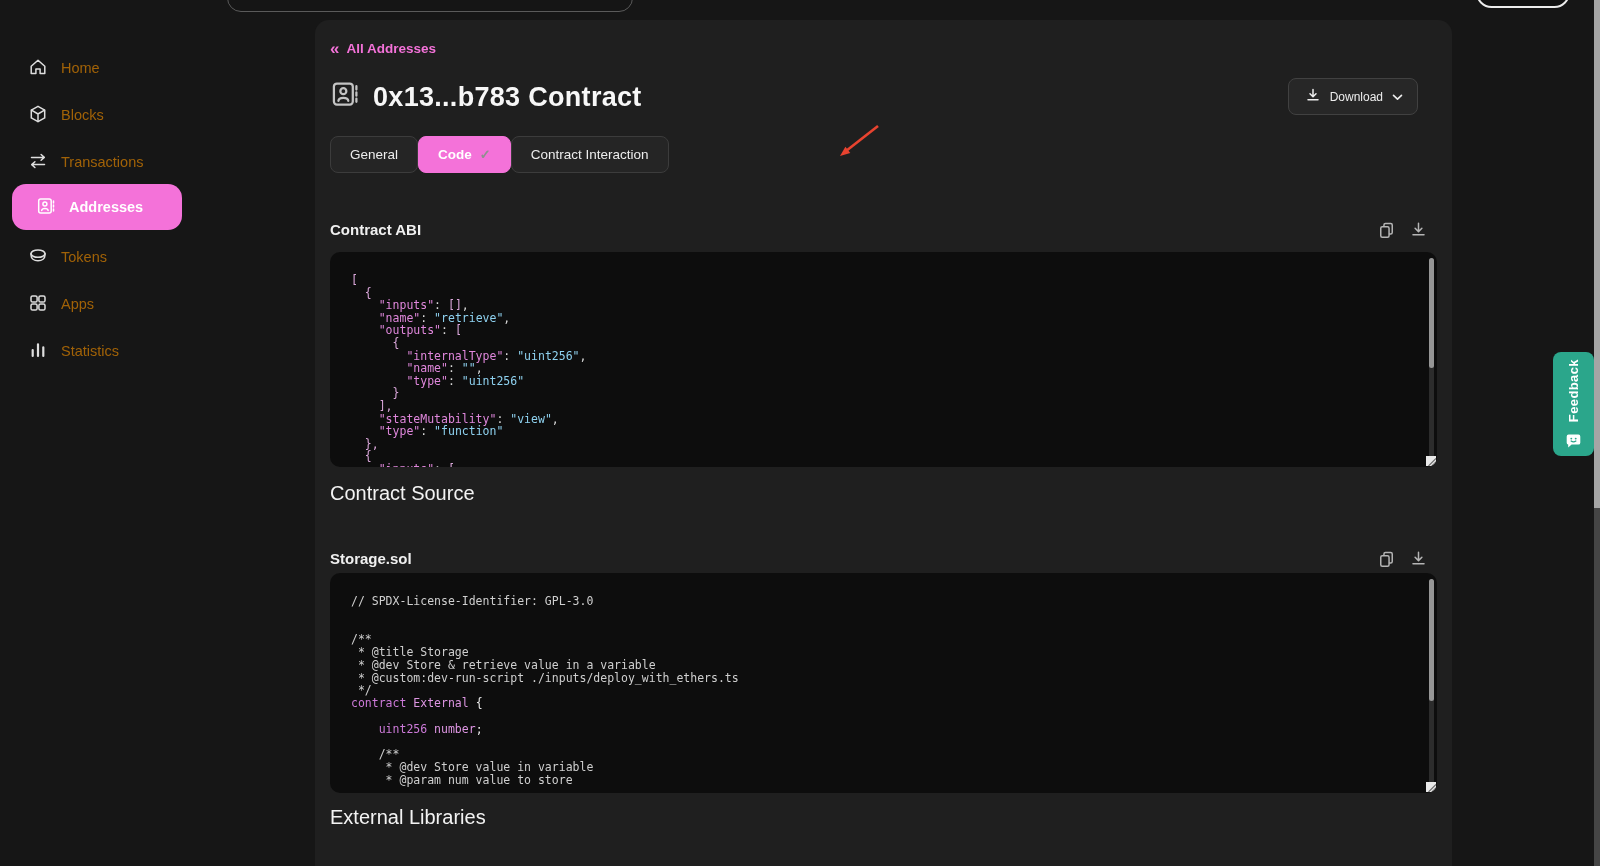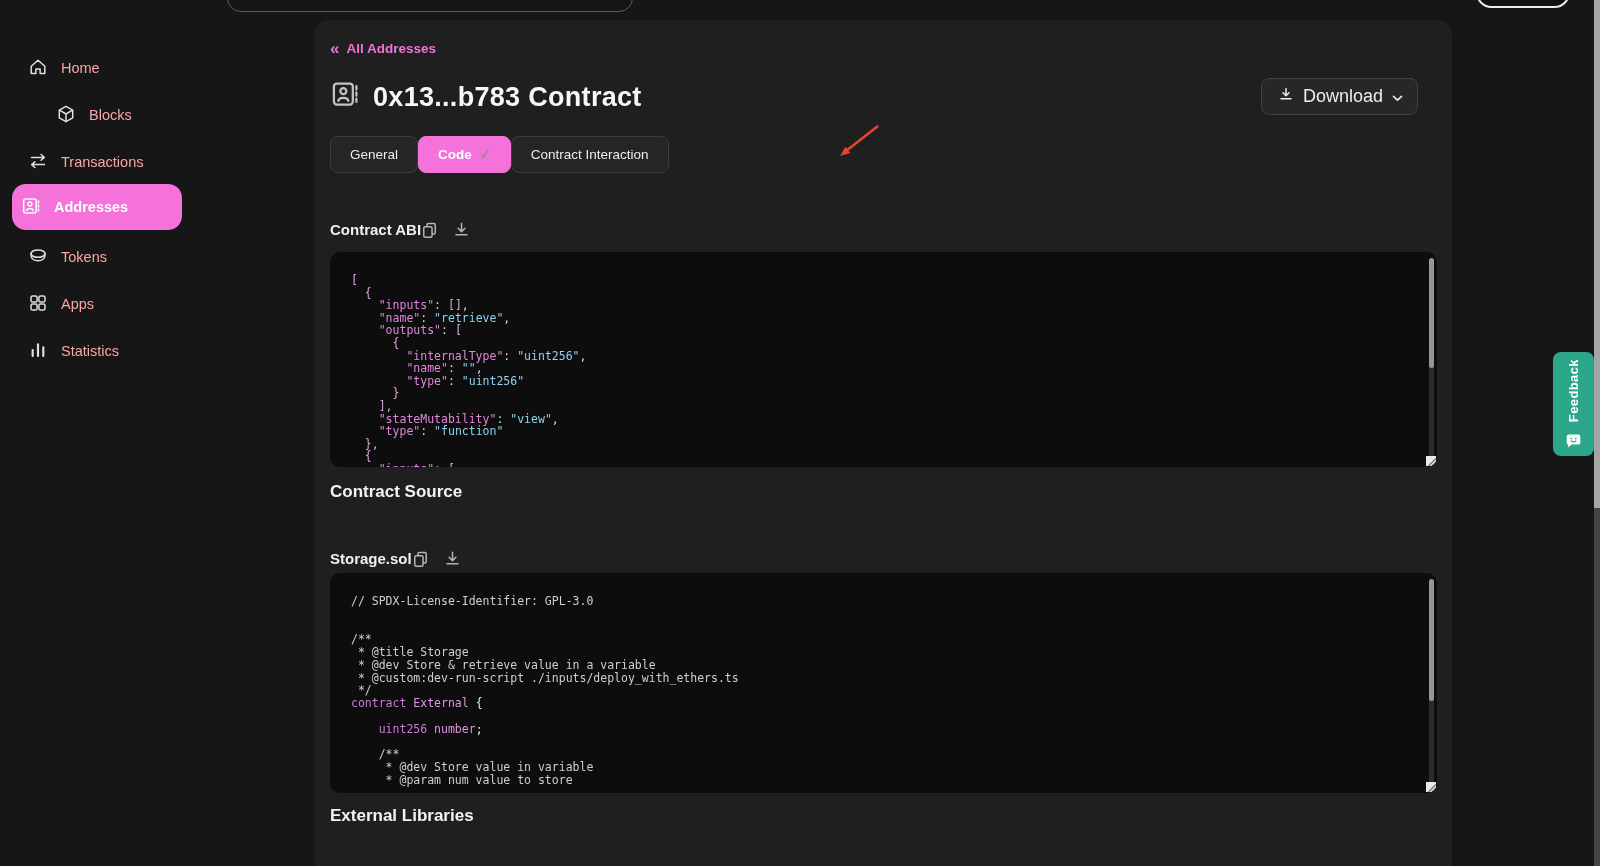--- a/index.html
+++ b/index.html
@@ -14,51 +14,51 @@
   .search-remnant { position:absolute; left:227px; top:-31px; width:406px; height:43px;
     border:1.5px solid #5a5a5a; border-radius:14px; background:#151515; }
   .topbtn-remnant { position:absolute; left:1476px; top:-23px; width:94px; height:31px;
     border:2px solid #ededed; border-radius:16px; background:#121212; }
   
   .page-scrollbar { position:absolute; right:0; top:0; width:6px; height:866px; background:#454545; }
   .page-scrollbar .thumb { position:absolute; top:0; left:0; width:6px; height:508px; background:#a5a5a5; }
   
   .sidebar { position:absolute; left:0; top:0; width:210px; height:866px; }
   .side-item { position:absolute; left:0; display:flex; align-items:center; gap:13px;
-    padding-left:28px; height:28px; cursor:pointer; color:#fca5a5; font-size:14.5px; font-weight:500; }
+    padding-left:28px; height:28px; cursor:pointer; color:#a16207; font-size:14.5px; font-weight:500; }
   .side-item svg { flex:0 0 auto; color:#dedede; }
-  .side-item.active { left:12px; padding-left:9px; width:170px; height:46px; border-radius:14px;
+  .side-item.active { left:12px; padding-left:24px; width:170px; height:46px; border-radius:14px;
     background:var(--accent); color:#ffffff; font-weight:700; }
   .side-item.active svg { color:#ffffff; }
   
   .panel { position:absolute; left:315px; top:20px; width:1137px; height:846px;
     background:#1f1f1f; border-radius:14px 14px 0 0; }
   .breadcrumb { position:absolute; left:15px; top:21px; display:flex; align-items:center; gap:7px;
     color:var(--accent); font-size:13.5px; font-weight:700; cursor:pointer; }
   .breadcrumb .laquo { font-size:17px; line-height:13px; font-weight:700; }
   .title-row { position:absolute; left:15px; top:59px; display:flex; align-items:flex-end; gap:13px; }
   .title-row svg { color:#c4c4c4; }
   .page-title { font-size:27px; font-weight:600; color:#f7f7f7; letter-spacing:.3px; }
   .download-btn { position:absolute; right:34px; top:58px; height:37px; padding:0 14px 0 16px;
     display:flex; align-items:center; gap:9px; background:#272727; border:1px solid #414141;
-    border-radius:8px; color:#ededed; font-size:18px; font-weight:500; cursor:pointer; }
+    border-radius:8px; color:#ededed; font-size:12px; font-weight:500; cursor:pointer; }
   .tabs { position:absolute; left:15px; top:116px; display:flex; }
   .tab { height:37px; padding:0 19px; display:flex; align-items:center; gap:8px;
     background:#252525; border:1px solid #3c3c3c; border-radius:8px;
     font-size:13.5px; font-weight:500; color:#ededed; cursor:pointer; }
   .tab.active { background:var(--accent); border-color:var(--accent); color:#fff; font-weight:600; }
   .tab .check { color:#8f8f8f; font-weight:700; font-size:13px; }
   .annotation-arrow { position:absolute; left:500px; top:88px; pointer-events:none; }
   
   .sec-header { position:absolute; left:15px; right:25px; height:26px;
-    display:flex; align-items:center; }
+    display:flex; align-items:center; justify-content:space-between; }
   .sec-header .t { font-size:15px; font-weight:600; color:#f0f0f0; }
   .sec-icons { display:flex; align-items:center; gap:15px; color:#b5b5b5; }
   .sec-icons svg { cursor:pointer; }
-  .big-heading { position:absolute; left:15px; font-size:17px; font-weight:700; color:#f3f3f3; }
+  .big-heading { position:absolute; left:15px; font-size:20px; font-weight:400; color:#f3f3f3; }
   
   .codeblock { position:absolute; left:15px; width:1107px; background:#0d0d0d; border-radius:10px;
     overflow:hidden; font-family:"DejaVu Sans Mono", monospace; font-size:11.5px; }
   .codeblock .inner { position:absolute; inset:0; padding:22px 21px; }
   .cl { height:12.6px; line-height:12.6px; white-space:pre; }
   #source-code .cl { height:12.75px; line-height:12.75px; }
   .tok-b { color:#d9a6d9; }      
   .tok-k { color:#e087dc; }      
   .tok-v { color:#8fd2f0; }      
   .tok-p { color:#d8d8d8; }      
@@ -86,21 +86,21 @@
   <div class="thumb"></div>
 </div>
 
 <nav class="sidebar" id="sidebar">
     <div class="side-item" style="top: 54px;">
       <span><svg width="20" height="20" viewBox="0 0 20 20" fill="none" stroke="currentColor" stroke-width="1.5" stroke-linecap="round" stroke-linejoin="round">
           <path d="M3.2 9.3 10 3.2 16.8 9.3 V16.6 H12.1 V11.9 H7.9 V16.6 H3.2 Z"></path>
         </svg></span>
       <span>Home</span>
     </div>
-    <div class="side-item" style="top: 101px; margin-left: 28px;">
+    <div class="side-item" style="top: 101px;">
       <span><svg width="20" height="20" viewBox="0 0 20 20" fill="none" stroke="currentColor" stroke-width="1.5" stroke-linecap="round" stroke-linejoin="round">
           <path d="M10 2.3 16.7 6.1 V13.9 L10 17.7 3.3 13.9 V6.1 Z"></path>
           <path d="M3.5 6.2 10 10 16.5 6.2 M10 10 V17.5"></path>
         </svg></span>
       <span>Blocks</span>
     </div>
     <div class="side-item" style="top: 148px;">
       <span><svg width="20" height="20" viewBox="0 0 20 20" fill="none" stroke="currentColor" stroke-width="1.5" stroke-linecap="round" stroke-linejoin="round">
           <path d="M3.5 6.4 H16 M13.1 3.5 16.3 6.4 13.1 9.3"></path>
           <path d="M16.5 13.6 H4 M6.9 10.7 3.7 13.6 6.9 16.5"></path>

